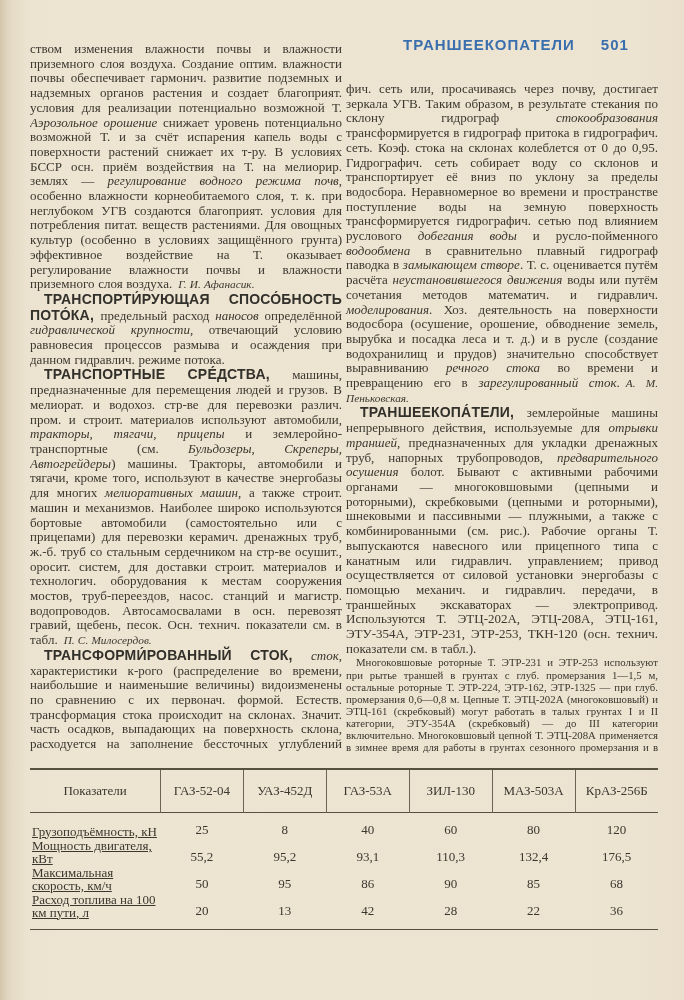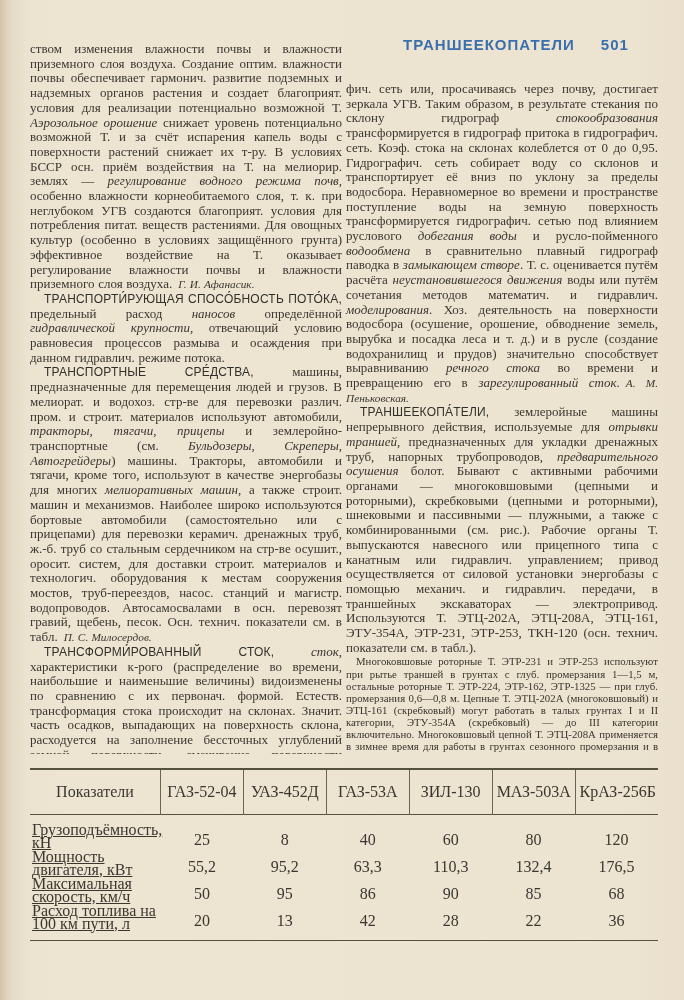--- a/index.html
+++ b/index.html
@@ -25,32 +25,32 @@
   .para {
     margin:0; text-align:justify;
     font-size:13px; line-height:14.7px;
     word-spacing:0.4px;
   }
   .para.indent { text-indent:14px; }
   .para.small { font-size:10.8px; line-height:12.1px; text-indent:10px; word-spacing:0.2px; }
   .seg-n { }
   .seg-i { font-style:italic; }
   .seg-b {
-    font-family:"Liberation Sans", sans-serif; font-weight:normal;
-    font-size:12px; letter-spacing:0.2px; color:#32302a;
+    font-family:"Liberation Sans", sans-serif; font-weight:bold;
+    font-size:14px; letter-spacing:0.2px; color:#32302a;
   }
   .seg-sig { font-style:italic; font-size:11.3px; margin-left:6px; }
   .table-section { margin-top:14px; }
   .table-title {
     font-family:"Liberation Sans", sans-serif; font-weight:bold;
     font-size:11.3px; letter-spacing:0.3px; margin-bottom:7px; color:#36332c;
   }
   table.spec-table {
     width:628px; border-collapse:collapse; table-layout:fixed;
-    font-size:16px; color:#3b372f;
+    font-size:13px; color:#3b372f;
     border-top:2px solid #56503f;
     border-bottom:1.5px solid #56503f;
   }
   table.spec-table thead tr { border-bottom:1.5px solid #56503f; }
   table.spec-table th {
     font-weight:normal; text-align:center; vertical-align:middle;
     padding:13px 4px; border-left:1px solid #6b6452;
   }
   table.spec-table th:first-child { border-left:none; width:122px; text-align:center; }
   table.spec-table td {
@@ -103,21 +103,21 @@
             <td>8</td>
             <td>40</td>
             <td>60</td>
             <td>80</td>
             <td>120</td>
           </tr>
           <tr>
             <td class="rowlabel">Мощность двигателя, кВт</td>
             <td>55,2</td>
             <td>95,2</td>
-            <td>63,3</td>
+            <td>93,1</td>
             <td>110,3</td>
             <td>132,4</td>
             <td>176,5</td>
           </tr>
           <tr>
             <td class="rowlabel">Максимальная скорость, км/ч</td>
             <td>50</td>
             <td>95</td>
             <td>86</td>
             <td>90</td>

